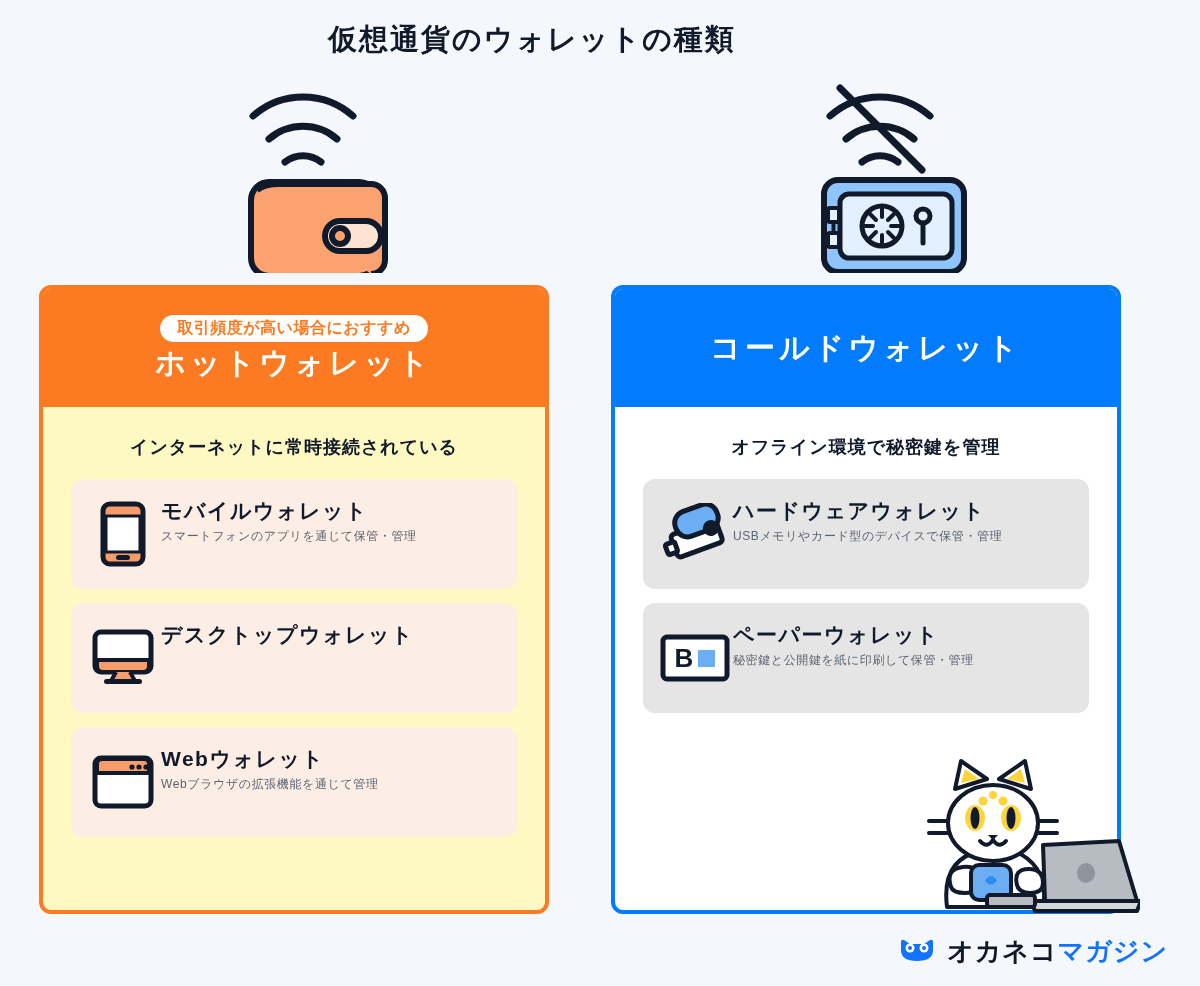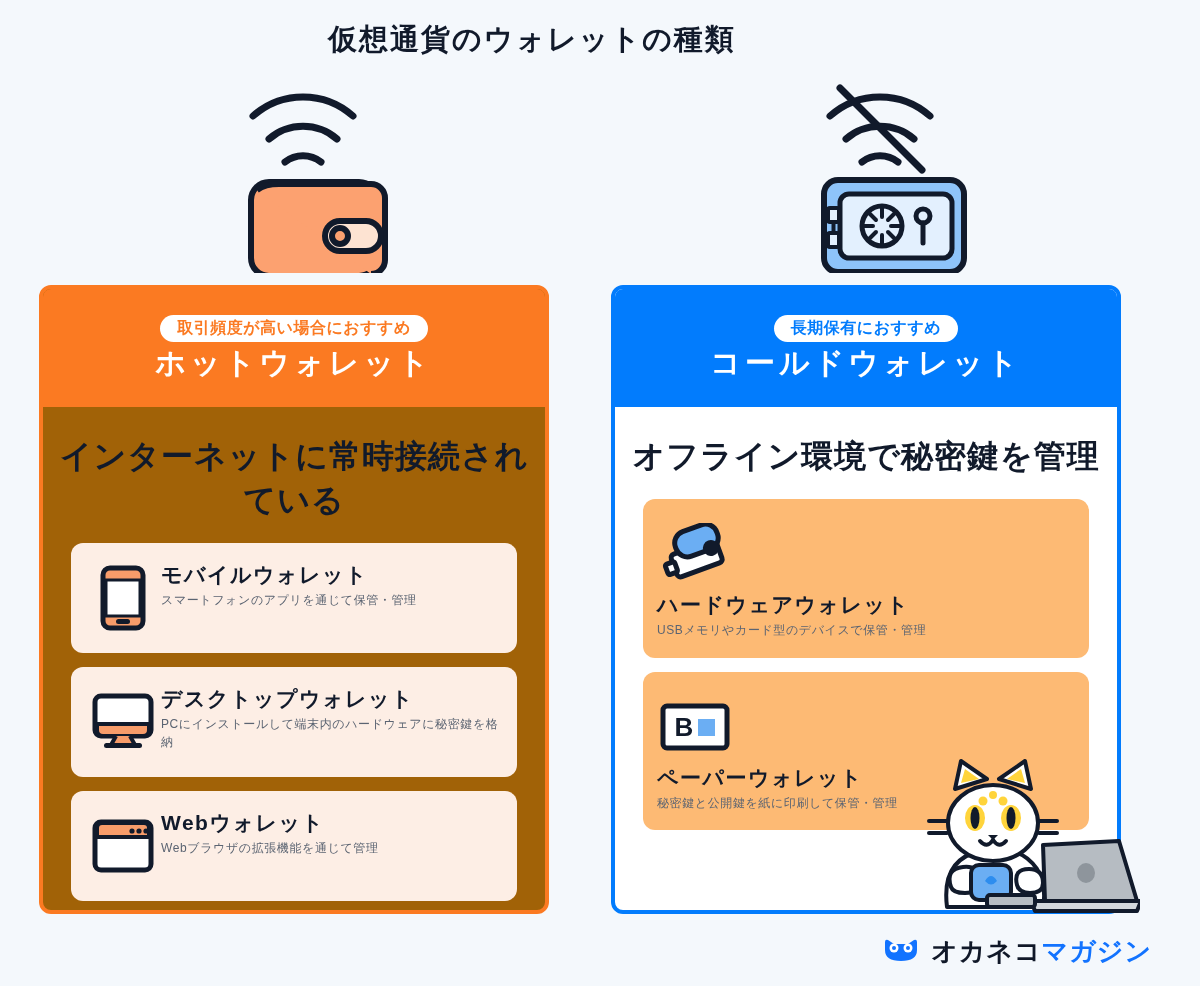--- a/index.html
+++ b/index.html
@@ -27,21 +27,21 @@
   .hero.left{left:231px;width:180px;height:195px;}
   .hero.right{left:800px;width:190px;height:195px;}
 
   
   .panel{
     position:absolute;top:285px;width:510px;height:629px;
     border-radius:12px;
     box-sizing:border-box;
     overflow:hidden;
   }
-  .panel.left{left:39px;background:#a16207;border:4px solid #FB7A22;}
+  .panel.left{left:39px;background:#fef9c3;border:4px solid #FB7A22;}
   .panel.right{left:611px;background:#fff;border:4px solid #027CFD;}
 
   .panel-head{
     height:118px;box-sizing:border-box;
     display:flex;flex-direction:column;align-items:center;justify-content:center;
     gap:4px;
   }
   .panel.left .panel-head{background:#FB7A22;}
   .panel.right .panel-head{background:#027CFD;}
 
@@ -54,35 +54,35 @@
   .panel.left .badge{color:#FB7A22;}
   .panel.right .badge{color:#027CFD;}
 
   .panel-title{
     color:#fff;font-size:30px;font-weight:bold;letter-spacing:4px;
     line-height:1.15;
   }
 
   .panel-sub{
     text-align:center;
-    font-size:32px;font-weight:bold;letter-spacing:1px;
+    font-size:18px;font-weight:bold;letter-spacing:1px;
     color:#111A2B;
     margin:28px 0 20px;
   }
 
   .cards{padding:0 28px;display:flex;flex-direction:column;gap:14px;}
 
   .card{
     border-radius:12px;
     display:flex;align-items:flex-start;
     padding:18px 0 18px 14px;
     box-sizing:border-box;
   }
   .panel.left .card{background:#FDEEE5;}
-  .panel.right .card{background:#fdba74;flex-direction:column;}
+  .panel.right .card{background:#e5e5e5;}
 
   .card-icon{
     width:76px;min-width:76px;height:74px;
     display:flex;align-items:center;justify-content:center;
   }
   .card-text{padding-top:1px;}
   .card-title{
     font-size:21px;font-weight:bold;letter-spacing:1.5px;
     color:#111A2B;line-height:1.2;margin-bottom:5px;
   }
@@ -90,21 +90,21 @@
     font-size:12px;color:#5B6472;line-height:1.45;letter-spacing:.6px;
     max-width:340px;
   }
   .panel.right .card-desc{max-width:352px;}
 
   
   .mascot{position:absolute;left:925px;top:755px;width:215px;height:160px;}
 
   
   .logo{
-    position:absolute;right:48px;bottom:22px;
+    position:absolute;right:32px;bottom:22px;
     display:flex;align-items:center;gap:10px;
   }
   .logo-text{font-size:26px;font-weight:bold;letter-spacing:1px;line-height:1;}
   .logo-text .dark{color:#101828;}
   .logo-text .blue{color:#1273FF;}
 </style>
 </head>
 <body>
 
 <div class="page">
@@ -186,21 +186,20 @@
         <div class="card-icon">
           <svg width="62" height="58" viewBox="0 0 62 58">
             <rect x="3" y="3" width="56" height="40" rx="6" fill="#fff" stroke="#111A2B" stroke-width="5"></rect>
             <path d="M5 31 h52 v6 a6 6 0 0 1 -6 6 h-40 a6 6 0 0 1 -6 -6 z" fill="#F79C6A" stroke="#111A2B" stroke-width="4" stroke-linejoin="round"></path>
             <path d="M24 43 l-5 9 h24 l-5 -9" fill="#F79C6A" stroke="#111A2B" stroke-width="4" stroke-linejoin="round"></path>
             <rect x="12" y="50" width="38" height="5" rx="2.5" fill="#111A2B"></rect>
           </svg>
         </div>
         <div class="card-text">
           <div class="card-title">デスクトップウォレット</div>
-          <div class="card-desc">PCにインストールして端末内のハードウェアに秘密鍵を格納</div>
         </div>
       </div>
 
       <div class="card">
         <div class="card-icon">
           <svg width="62" height="54" viewBox="0 0 62 54">
             <rect x="3" y="3" width="56" height="48" rx="6" fill="#fff" stroke="#111A2B" stroke-width="5"></rect>
             <path d="M5 9 a5 5 0 0 1 5 -5 h42 a5 5 0 0 1 5 5 v9 h-52 z" fill="#F79C6A" stroke="#111A2B" stroke-width="4"></path>
             <circle cx="40" cy="12" r="2.6" fill="#111A2B"></circle>
             <circle cx="47" cy="12" r="2.6" fill="#111A2B"></circle>
@@ -211,21 +210,20 @@
           <div class="card-title">Webウォレット</div>
           <div class="card-desc">Webブラウザの拡張機能を通じて管理</div>
         </div>
       </div>
 
     </div>
   </div>
 
   <div class="panel right">
     <div class="panel-head">
-      <div class="badge">長期保有におすすめ</div>
       <div class="panel-title">コールドウォレット</div>
     </div>
     <div class="panel-sub">オフライン環境で秘密鍵を管理</div>
     <div class="cards">
 
       <div class="card">
         <div class="card-icon">
           <svg width="74" height="62" viewBox="0 0 74 62">
             <g transform="rotate(-20 37 34)">
               <rect x="14" y="24" width="48" height="24" rx="4" fill="#fff" stroke="#111A2B" stroke-width="5"></rect>

